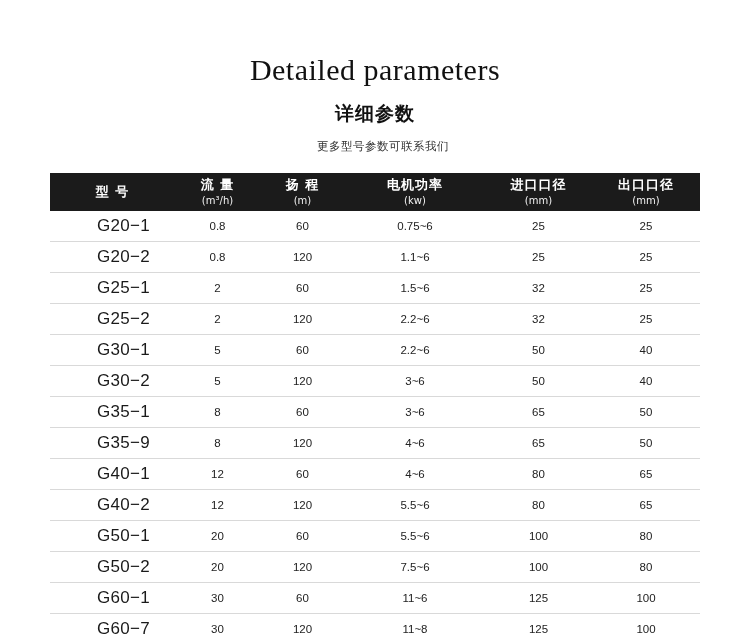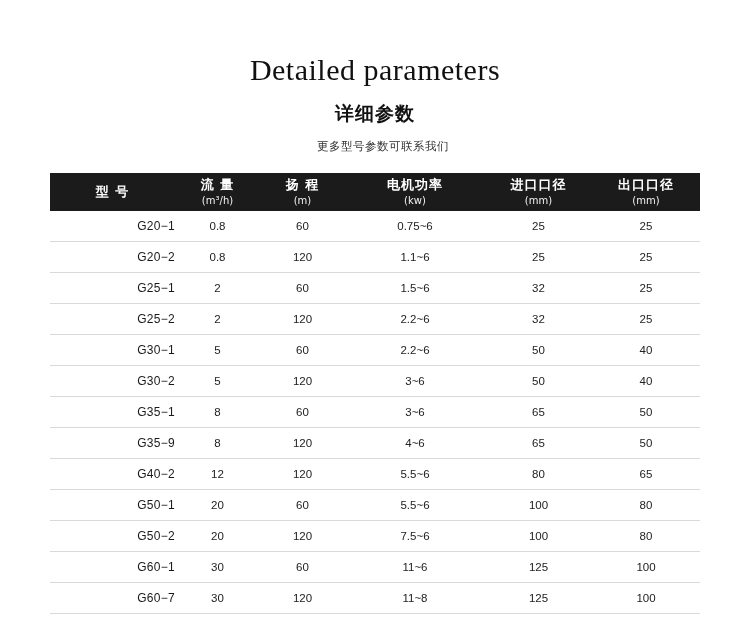--- a/index.html
+++ b/index.html
@@ -83,23 +83,23 @@
     height: 30px;
     font-size: 11.5px;
     font-family: "Liberation Sans", sans-serif;
     color: #222222;
     text-align: center;
     vertical-align: middle;
     border-bottom: 1px solid #d9d9d9;
     padding: 0;
   }
   table.params tbody td.model {
-    text-align: right;
+    text-align: center;
     padding-left: 22px;
-    font-size: 12px;
+    font-size: 17px;
     color: #1a1a1a;
     letter-spacing: 0.3px;
   }
   table.params tbody tr:last-child td {
     border-bottom: 1px solid #d9d9d9;
   }
   .col-model { width: 125px; }
   .col-flow  { width: 85px; }
   .col-head  { width: 85px; }
   .col-power { width: 140px; }
@@ -213,20 +213,28 @@
           </tr>
           <tr>
             <td class="model">G35−9</td>
             <td>8</td>
             <td>120</td>
             <td>4~6</td>
             <td>65</td>
             <td>50</td>
           </tr>
           <tr>
+            <td class="model">G40−1</td>
+            <td>12</td>
+            <td>60</td>
+            <td>4~6</td>
+            <td>80</td>
+            <td>65</td>
+          </tr>
+          <tr>
             <td class="model">G40−2</td>
             <td>12</td>
             <td>120</td>
             <td>5.5~6</td>
             <td>80</td>
             <td>65</td>
           </tr>
           <tr>
             <td class="model">G50−1</td>
             <td>20</td>

